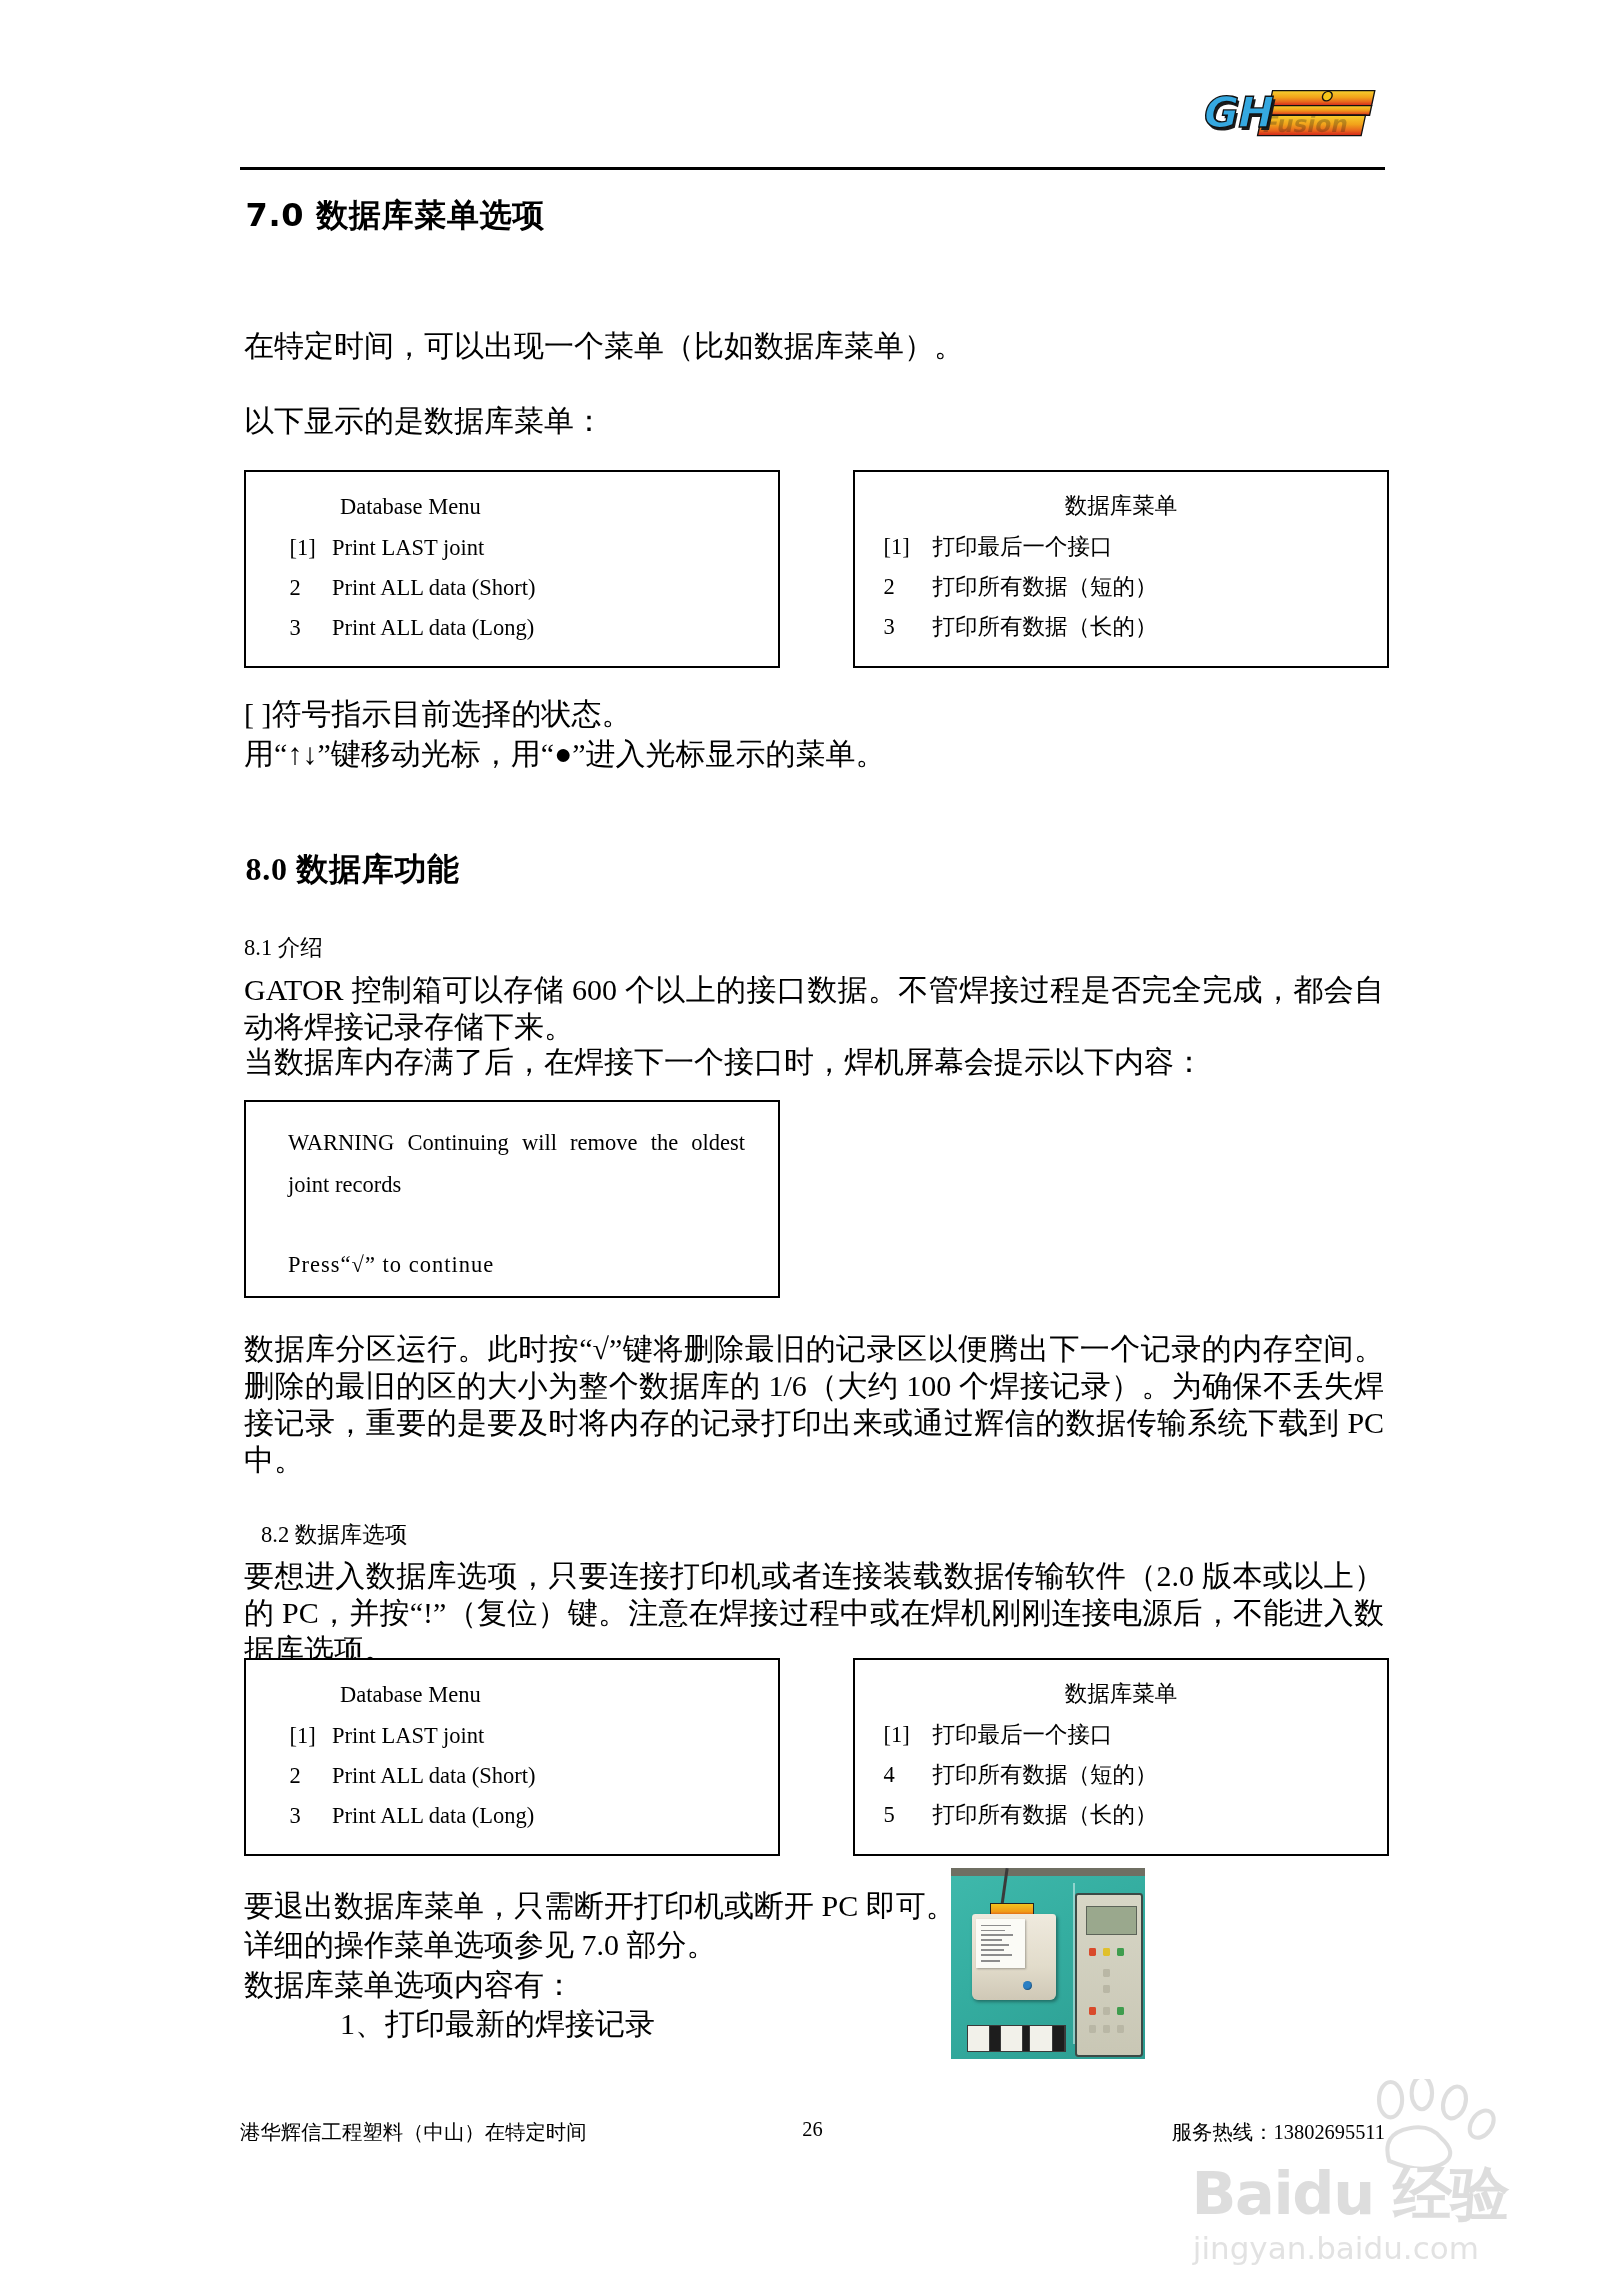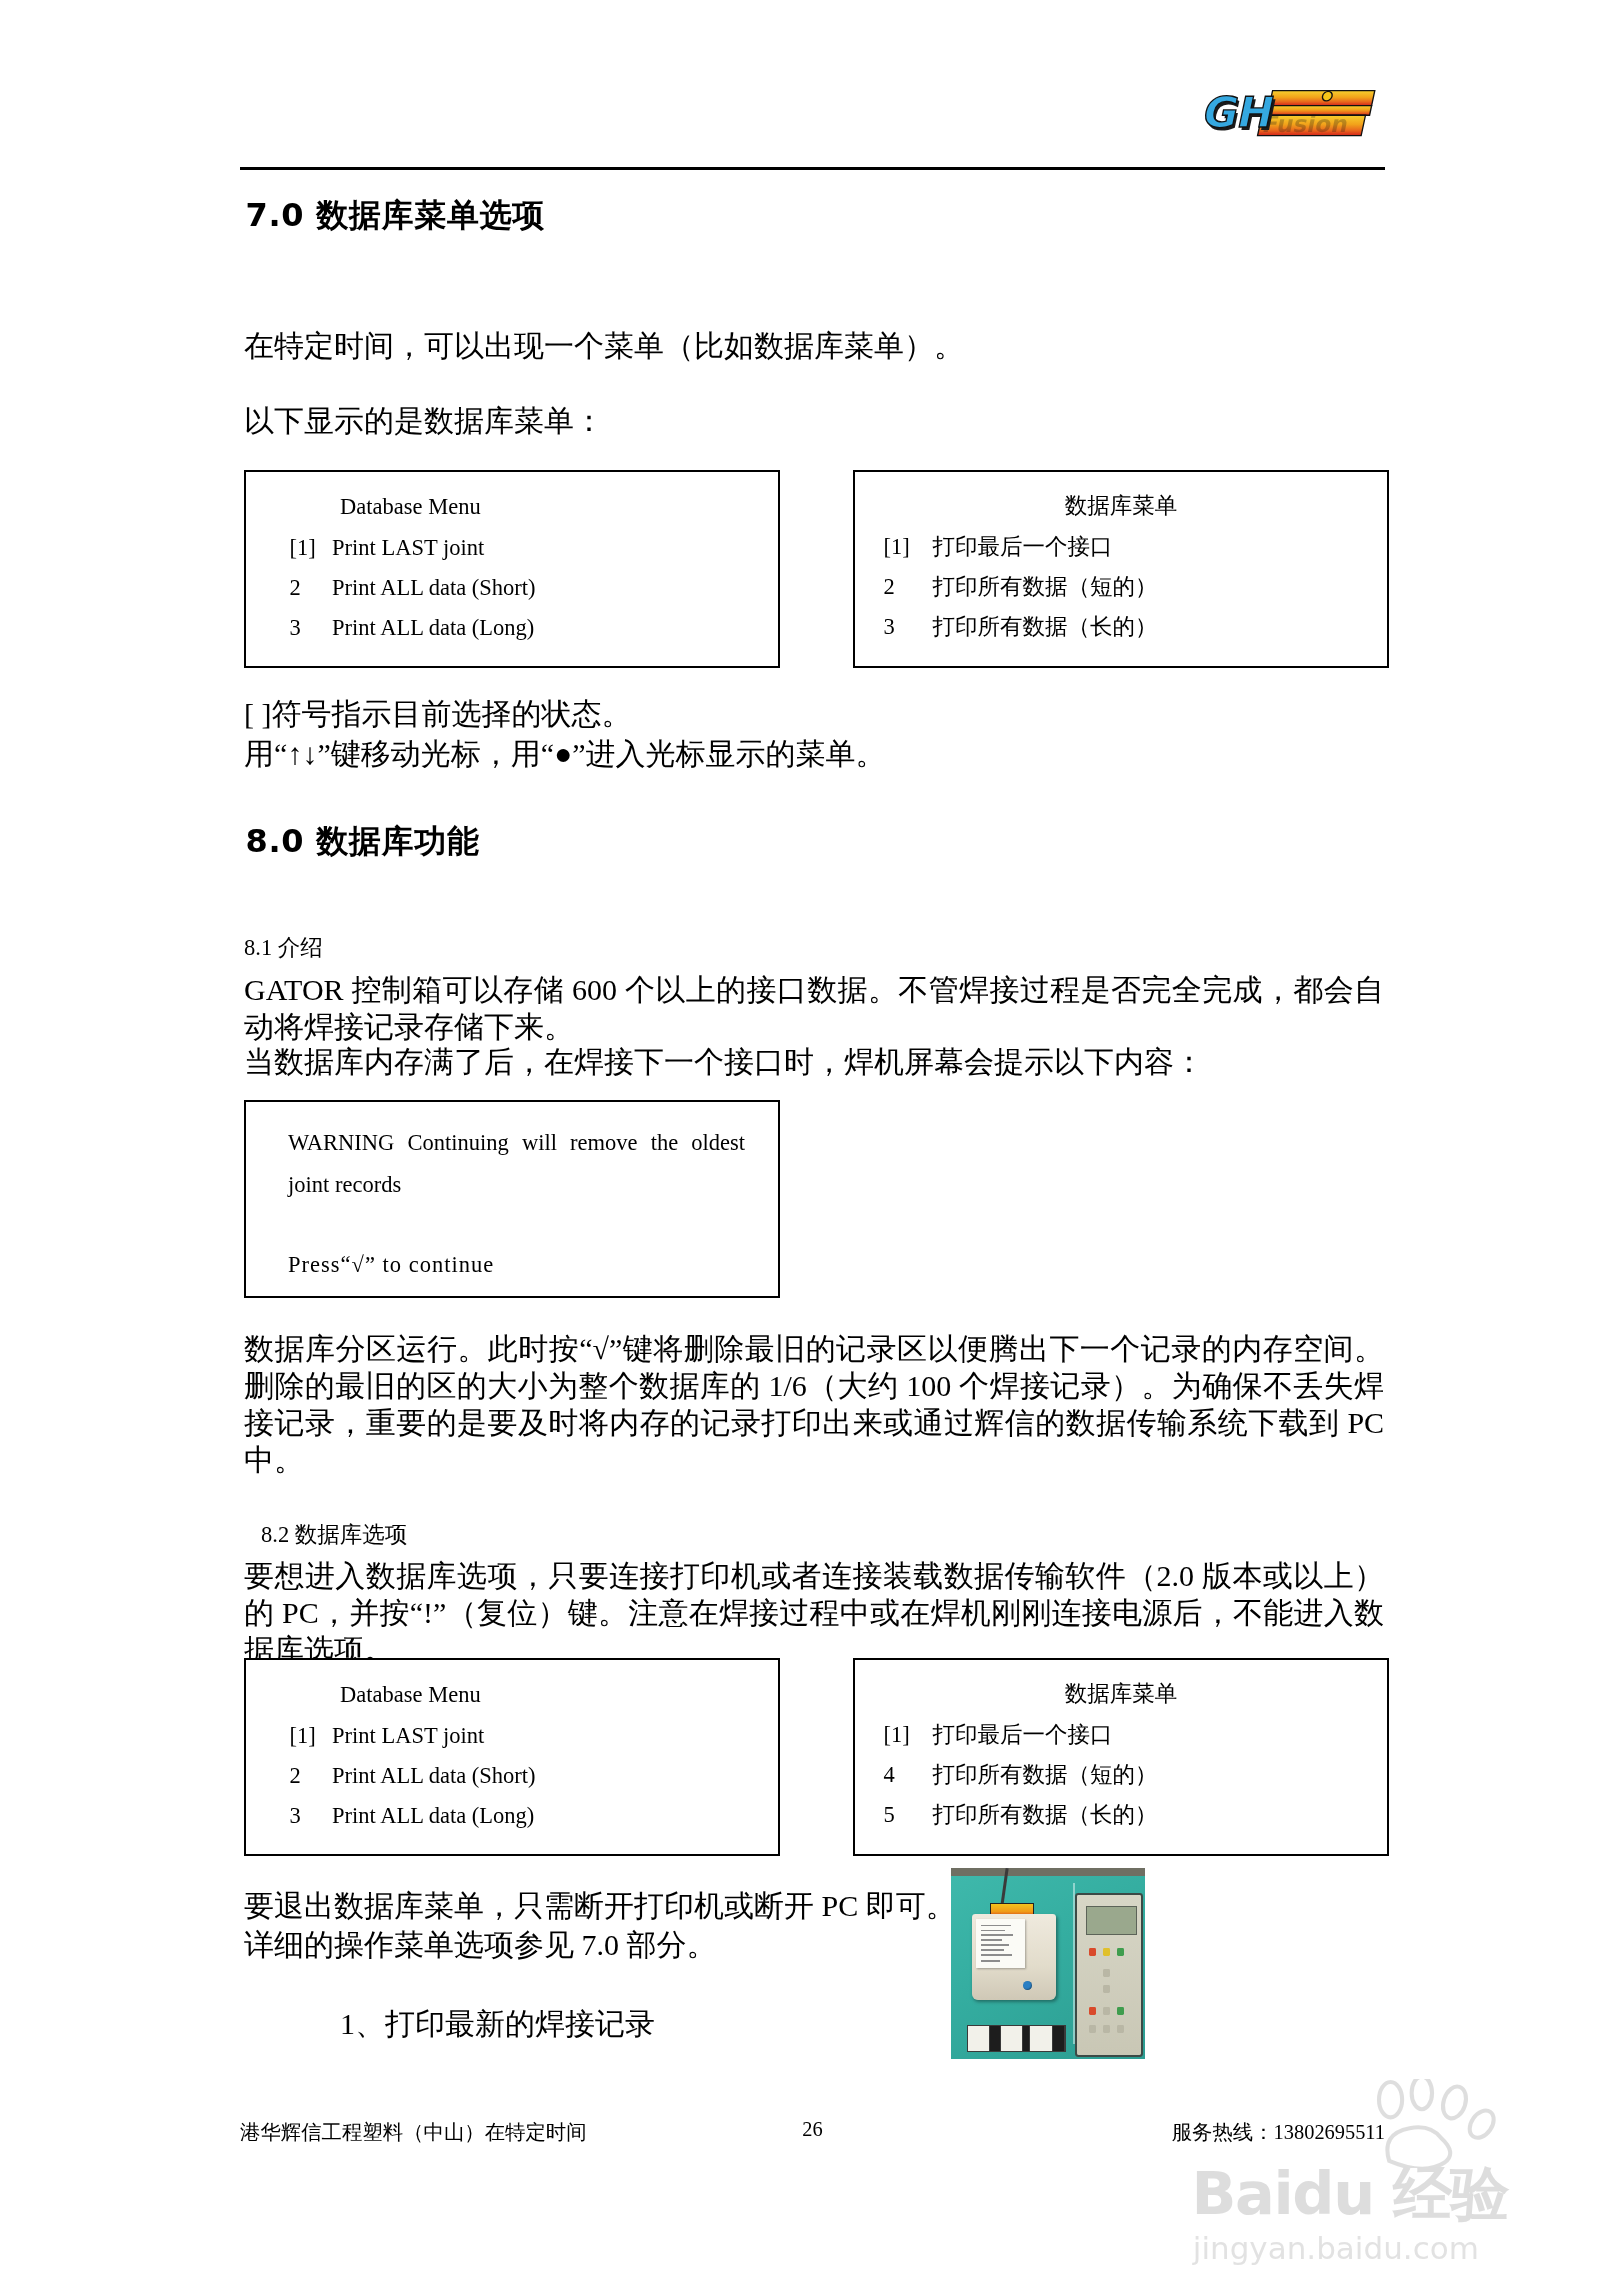--- a/index.html
+++ b/index.html
@@ -362,21 +362,21 @@
       </div>
       <div class="menu-row">
         <span class="num">3</span>
         <span class="lbl">打印所有数据（长的）</span>
       </div>
     </div>
 
     <p class="para" style="left:4.1px; top:695px; width:1131px;">[ ]符号指示目前选择的状态。</p>
     <p class="para" style="left:4.1px; top:735px; width:1131px;">用“↑↓”键移动光标，用“●”进入光标显示的菜单。</p>
 
-    <h1 class="sec" style="left:5.5px; top:820px;">8.0  数据库功能</h1>
+    <h1 class="sec" style="left:5.5px; top:848px;font-family:Liberation Serif, serif;">8.0  数据库功能</h1>
 
     <h2 class="subsec" style="left:4.1px; top:932px;">8.1  介绍</h2>
 
     <p class="para just" style="left:4.1px; top:971px; width:1140px;">GATOR 控制箱可以存储 600 个以上的接口数据。不管焊接过程是否完全完成，都会自动将焊接记录存储下来。</p>
 
     <p class="para" style="left:4.1px; top:1043px; width:1140px;">当数据库内存满了后，在焊接下一个接口时，焊机屏幕会提示以下内容：</p>
 
     <div class="box" style="left:4.1px; top:1100px; width:536px; height:198px;">
       <div class="warn-en">
         <div class="l1">WARNING  Continuing  will  remove  the  oldest joint records</div>
@@ -418,20 +418,21 @@
         <span class="lbl">打印所有数据（短的）</span>
       </div>
       <div class="menu-row">
         <span class="num">5</span>
         <span class="lbl">打印所有数据（长的）</span>
       </div>
     </div>
 
     <p class="para" style="left:4.1px; top:1887px; width:750px;">要退出数据库菜单，只需断开打印机或断开 PC 即可。</p>
     <p class="para" style="left:4.1px; top:1926px; width:750px;">详细的操作菜单选项参见 7.0 部分。</p>
+    <p class="para" style="left:4.1px; top:1966px; width:750px;">数据库菜单选项内容有：</p>
     <p class="para" style="left:100px; top:2005px; width:750px;">1、打印最新的焊接记录</p>
 
     <div class="photo" style="left:709px; top:1866px; width:194px; height:191px;">
       <div class="photo-inner">
         <div class="ph-case"></div>
         <div class="ph-topstrip"></div>
         <div class="ph-cable"></div>
 
         <div class="ph-logo-strip"></div>
 

